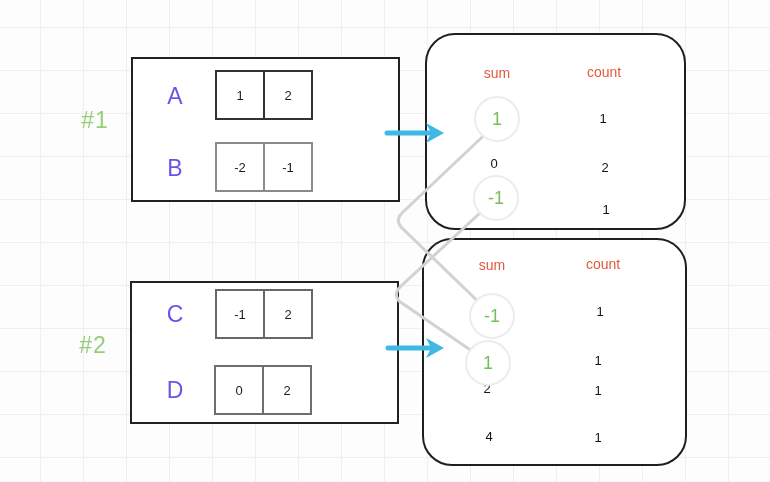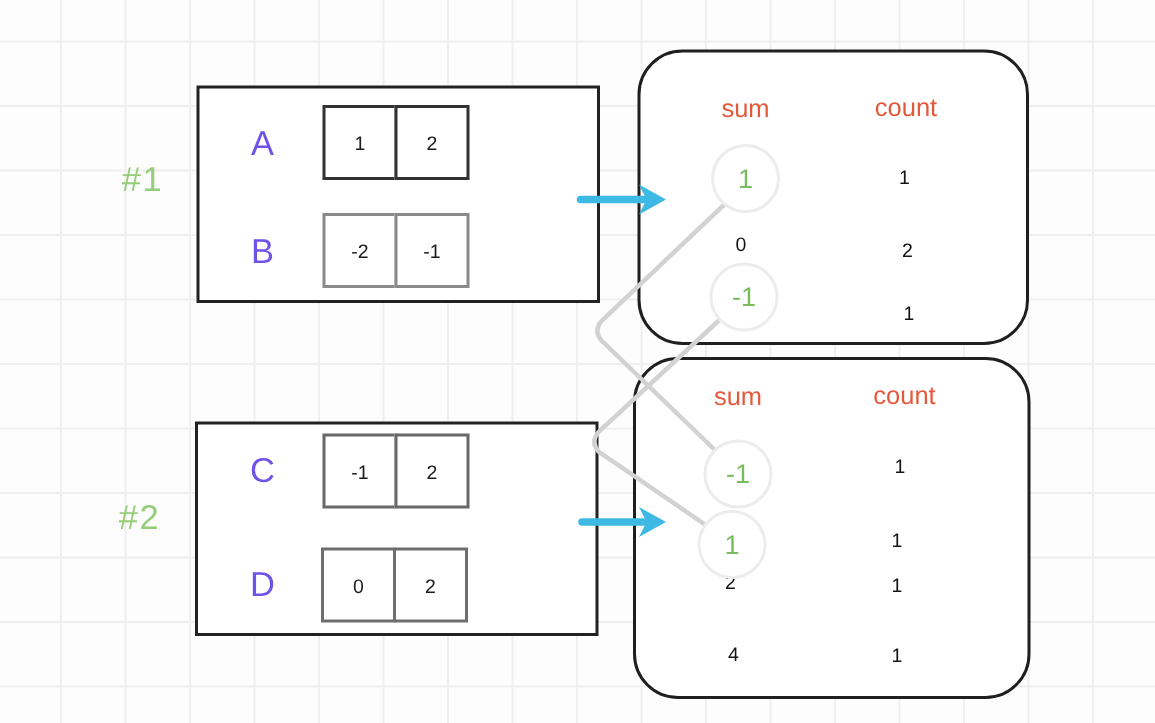--- a/index.html
+++ b/index.html
@@ -19,21 +19,21 @@
   .glabel{color:#96cd78;font-size:23px;letter-spacing:1px;z-index:1;}
   .rowname{color:#6f52e8;font-size:23px;}
   .pair{position:absolute;display:flex;}
   .cell{width:50px;height:50px;display:flex;align-items:center;justify-content:center;
         font-size:13px;color:#1c1c1c;background:#ffffff;box-sizing:border-box;}
   .cell+.cell{margin-left:-2px;}
   .bA .cell{border:2px solid #323232;}
   .bB .cell{border:2px solid #8a8a8a;}
   .bC .cell{border:2px solid #686868;}
   .bD .cell{border:2px solid #6e6e6e;}
-  .thead{color:#e2593b;font-size:17px;}
+  .thead{color:#e2593b;font-size:14px;}
   .tval{color:#141414;font-size:13px;}
   .circle{
     position:absolute;width:42px;height:42px;margin:-23px 0 0 -23px;
     border-radius:50%;background:#ffffff;border:2px solid #ececec;
     display:flex;align-items:center;justify-content:center;
     color:#77bd5e;font-size:18px;z-index:3;
   }
   svg.overlay{position:absolute;left:0;top:0;z-index:2;pointer-events:none;}
 </style>
 </head>

